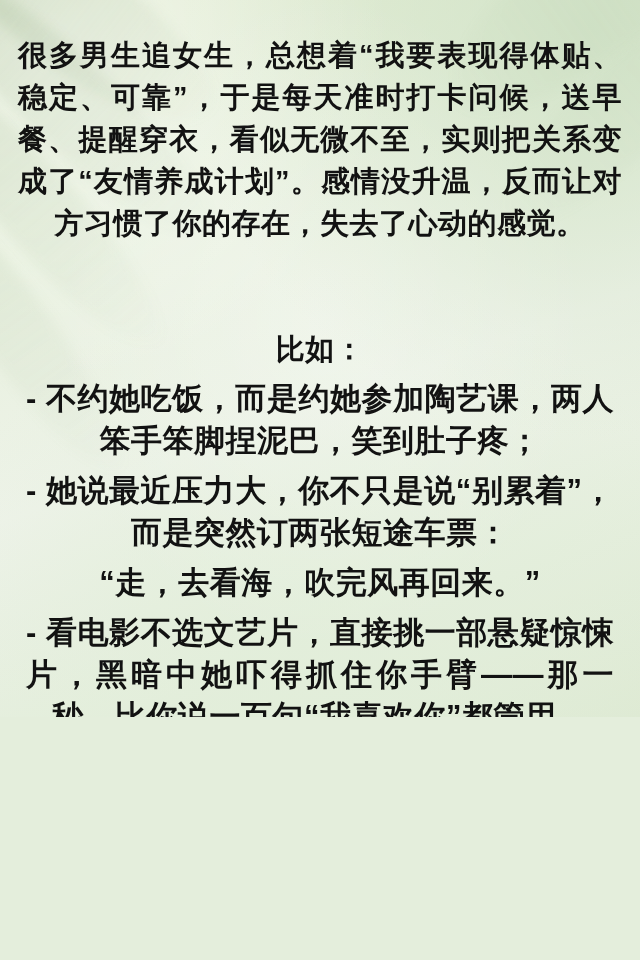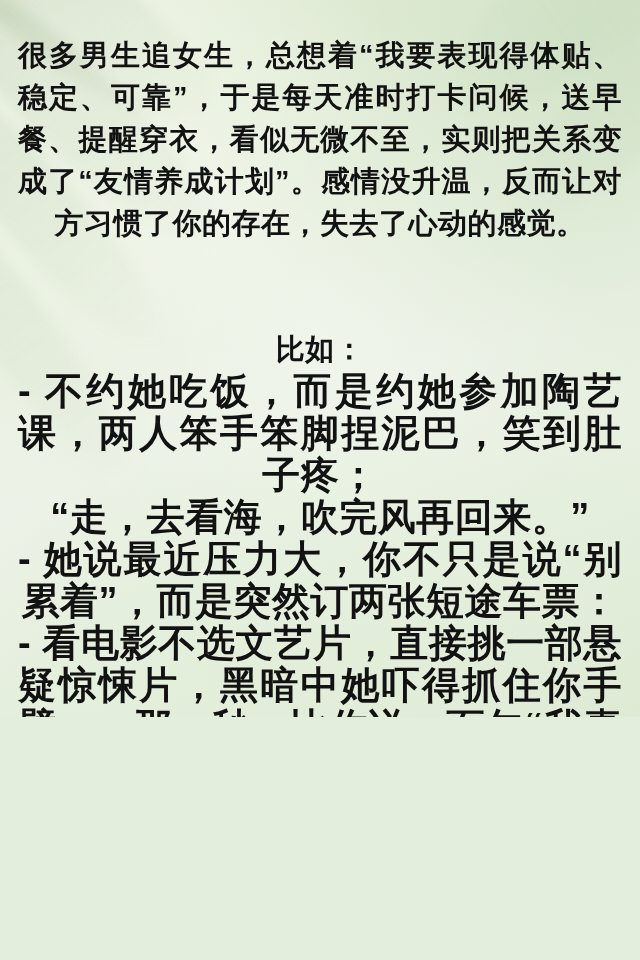--- a/index.html
+++ b/index.html
@@ -71,26 +71,26 @@
   .spacer-lg { height: 42px; }
   .spacer-md { height: 42px; }
 
   .centered {
     text-align-last: center;
   }
 
   .list-line {
     color: #121212;
     font-weight: bold;
-    font-size: 38px;
+    font-size: 31px;
     line-height: 42px;
     text-align: justify;
     text-align-last: center;
     letter-spacing: 0.5px;
-    margin: 0;
+    margin: 8px;
   }
 </style>
 </head>
 <body style="background: rgb(228, 238, 220);">
 
 <div class="page">
   <div class="leaf-shadow leaf-a"></div>
   <div class="leaf-shadow leaf-b"></div>
   <div class="leaf-shadow leaf-c"></div>
   <div class="leaf-shadow leaf-d"></div>
@@ -104,20 +104,20 @@
 
     <div class="spacer-lg"></div>
 
 
     <div class="spacer-md"></div>
 
     <p class="para centered">比如：</p>
 
     <p class="list-line">- 不约她吃饭，而是约她参加陶艺课，两人笨手笨脚捏泥巴，笑到肚子疼；</p>
 
+    <p class="list-line">- 她说最近压力大，你不只是说“别累着”，而是突然订两张短途车票：</p>
+
     <p class="list-line centered">“走，去看海，吹完风再回来。”</p>
-
-    <p class="list-line">- 她说最近压力大，你不只是说“别累着”，而是突然订两张短途车票：</p>
 
     <p class="list-line">- 看电影不选文艺片，直接挑一部悬疑惊悚片，黑暗中她吓得抓住你手臂——那一秒，比你说一百句“我喜欢你”都管用。</p>
 
   </div>
 </div>
 
 </body></html>

